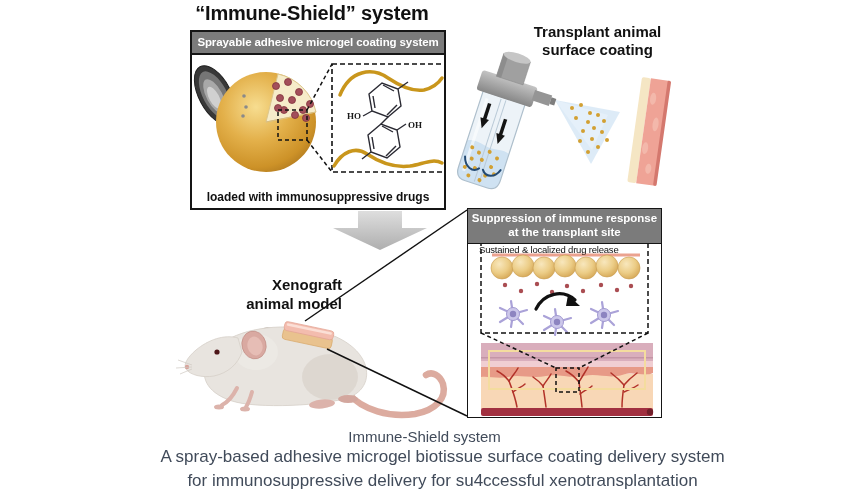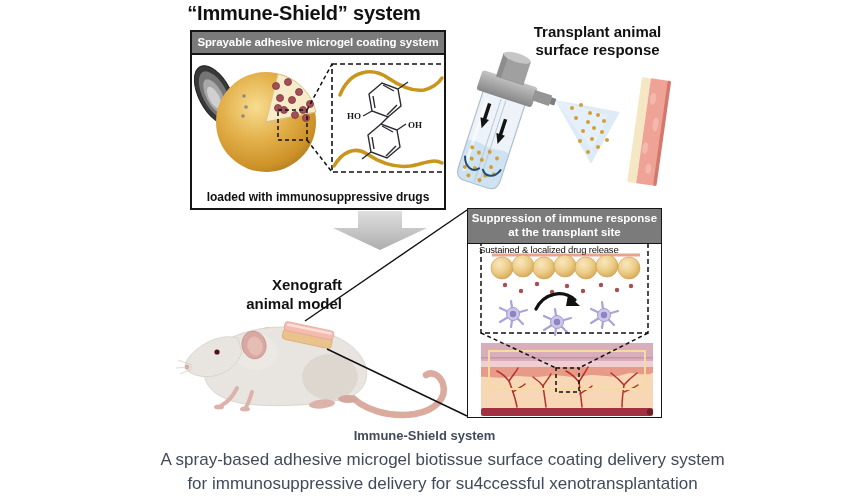--- a/index.html
+++ b/index.html
@@ -1,36 +1,36 @@
 <!DOCTYPE html>
 <html style="--header-gray: #7b7b7b; --ink: #151515; --footer-text: #414b5a; --microgel-gold: #d9a733; --chem-gold: #c9961c; --tissue-pink: #efa396; --drug-red: #a34f5a; --immune-cell-lavender: #ccc7ea; --spray-blue: #d7e8f6;"><head>
 <meta charset="utf-8">
 <style>
   html,body{margin:0;padding:0;background:#fff;}
   .canvas{position:relative;width:849px;height:500px;background:#fff;overflow:hidden;
           font-family:"Liberation Sans",sans-serif;-webkit-font-smoothing:antialiased;}
   .abs{position:absolute;}
   #fig-svg{position:absolute;left:0;top:0;z-index:1;}
   .txt{z-index:3;color:#111;}
-  .page-title{left:144px;top:2px;width:320px;text-align:center;font-size:20px;font-weight:bold;letter-spacing:-0.2px;}
+  .page-title{left:152px;top:2px;width:320px;text-align:center;font-size:20px;font-weight:bold;letter-spacing:-0.2px;}
   .panel{z-index:2;box-sizing:border-box;background:transparent;}
   .panel-left{left:190px;top:30px;width:256px;height:180px;border:2px solid var(--ink,#151515);}
   .panel-right{left:467px;top:208px;width:195px;height:210px;border:1.6px solid var(--ink,#151515);}
   .panel-header{background:var(--header-gray,#7b7b7b);color:#fff;font-weight:bold;text-align:center;
                 border-bottom:2px solid var(--ink,#151515);}
   .panel-left .panel-header{font-size:11.5px;line-height:21px;height:21px;letter-spacing:-0.1px;}
   .panel-right .panel-header{font-size:11.5px;line-height:1.25;padding:2px 0 3px;border-bottom-width:1.6px;}
   .panel-caption{position:absolute;left:0;right:0;bottom:3px;text-align:center;font-weight:bold;
                  font-size:12px;line-height:1.22;color:#111;}
   .release-label{position:absolute;left:11px;top:35px;width:172px;text-align:left;font-weight:normal;
                  font-size:9.5px;letter-spacing:-0.2px;color:#111;z-index:3;}
   .spray-label{left:500px;top:23px;width:195px;text-align:center;font-size:15px;font-weight:bold;line-height:1.22;}
   .xeno-label{left:187px;top:276px;width:155px;text-align:right;font-size:15px;font-weight:bold;line-height:1.25;}
   .footer{left:0;right:0;top:428px;text-align:center;color:var(--footer-text,#414b5a);z-index:3;}
-  .footer .heading{font-size:13px;font-weight:bold;margin-bottom:5px;}
+  .footer .heading{font-size:15px;font-weight:normal;}
   .footer .line{font-size:17px;line-height:1.4;font-weight:normal;margin-left:36px;}
 </style>
 </head>
 <body>
 
 <div class="canvas">
 
   <svg id="fig-svg" width="849" height="500" viewBox="0 0 849 500">
     <defs>
       <radialGradient id="gGold" cx="40%" cy="35%" r="75%">
@@ -318,21 +318,21 @@
 
   <div class="abs panel panel-left">
     <div class="panel-header">Sprayable adhesive microgel coating system</div>
     <div class="panel-caption">
       <div>loaded with immunosuppressive drugs</div>
     </div>
   </div>
 
   <div class="abs txt spray-label">
     <div>Transplant animal</div>
-    <div>surface response</div>
+    <div>surface coating</div>
   </div>
 
   <div class="abs txt xeno-label">
     <div>Xenograft</div>
     <div>animal model</div>
   </div>
 
   <div class="abs panel panel-right">
     <div class="panel-header">
       <div>Suppression of immune response</div>

